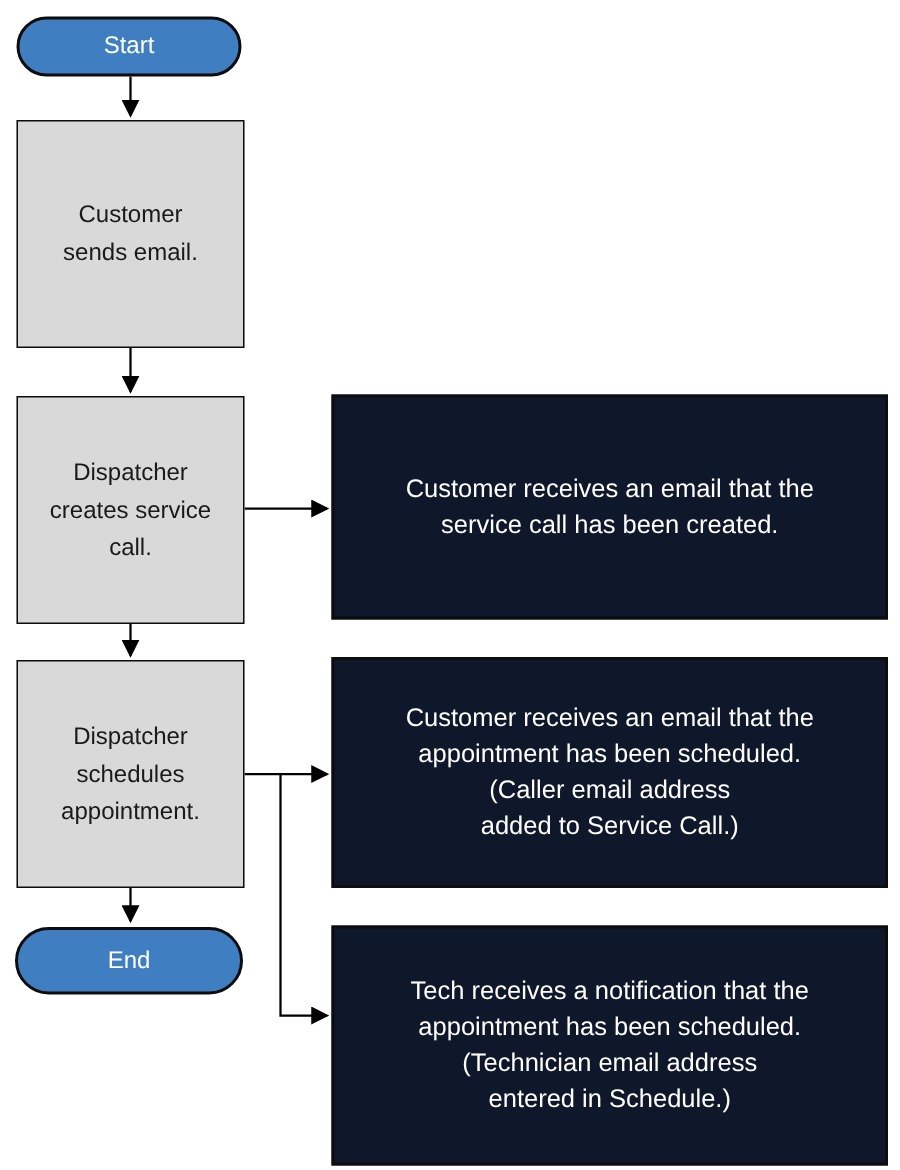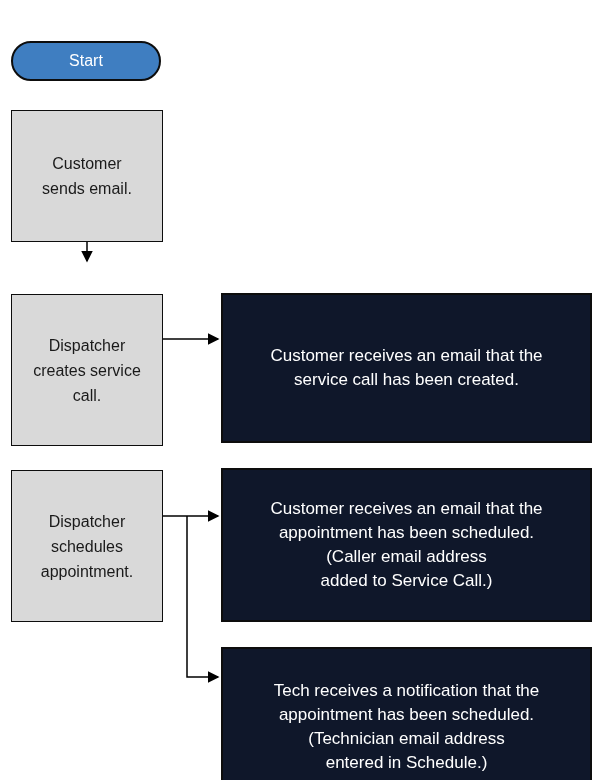--- a/index.html
+++ b/index.html
@@ -24,21 +24,20 @@
     pointer-events: none;
   }
   .node {
     position: absolute;
     display: flex;
     align-items: center;
     justify-content: center;
     text-align: center;
     box-sizing: border-box;
     white-space: pre-line;
-    margin-top: 30px;
   }
   .terminator {
     background: #3F7EC1;
     border: 2px solid #0d0d0d;
     border-radius: 24px;
     color: #ffffff;
     font-size: 16px;
     line-height: 1.2;
   }
   .process {
@@ -50,21 +49,21 @@
   }
   .note {
     background: #0f172a;
     border: 2px solid #0d0d0d;
     color: #ffffff;
     font-size: 17px;
     line-height: 24px;
   }
   
   #start-node   { left: 11px;  top: 11px;  width: 150px; height: 40px; }
-  #step-1-node  { left: 11px;  top: 80px;  width: 152px; height: 132px; }
+  #step-1-node  { left: 11px;  top: 80px;  width: 152px; height: 152px; }
   #step-2-node  { left: 11px;  top: 264px; width: 152px; height: 152px; }
   #step-3-node  { left: 11px;  top: 440px; width: 152px; height: 152px; }
   #end-node     { left: 10px;  top: 618px; width: 152px; height: 45px; }
   #note-1-node  { left: 221px; top: 263px; width: 371px; height: 150px; }
   #note-2-node  { left: 221px; top: 438px; width: 371px; height: 154px; }
   #note-3-node  { left: 221px; top: 617px; width: 371px; height: 160px; }
 </style>
 </head>
 <body>
 
@@ -99,20 +98,23 @@
 creates service
 call.</span>
   </div>
 
   <div class="node process" id="step-3-node">
     <span>Dispatcher
 schedules
 appointment.</span>
   </div>
 
+  <div class="node terminator" id="end-node">
+    <span>End</span>
+  </div>
 
   <div class="node note" id="note-1-node">
     <span>Customer receives an email that the
 service call has been created.</span>
   </div>
 
   <div class="node note" id="note-2-node">
     <span>Customer receives an email that the
 appointment has been scheduled.
 (Caller email address

